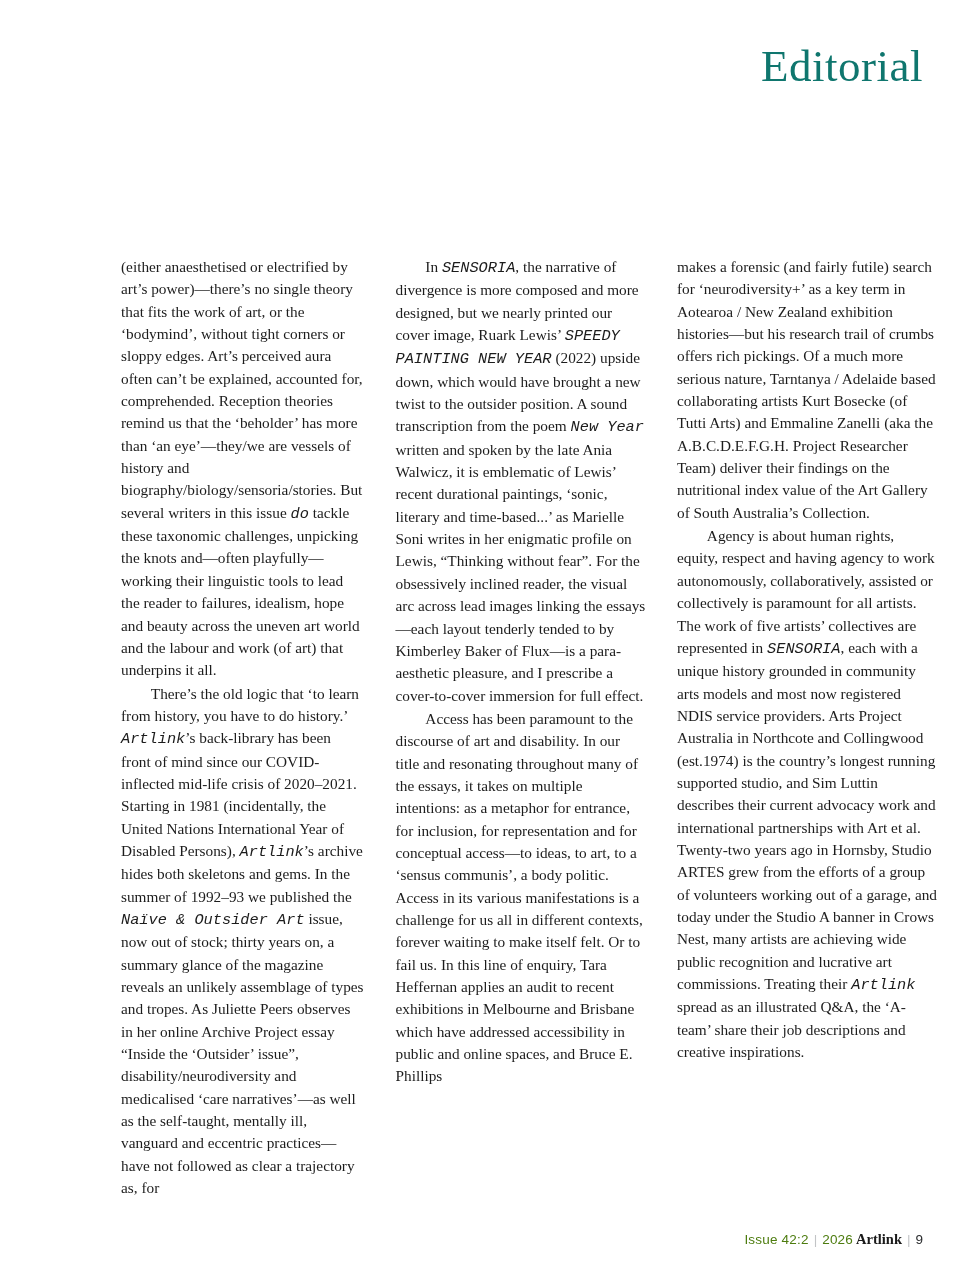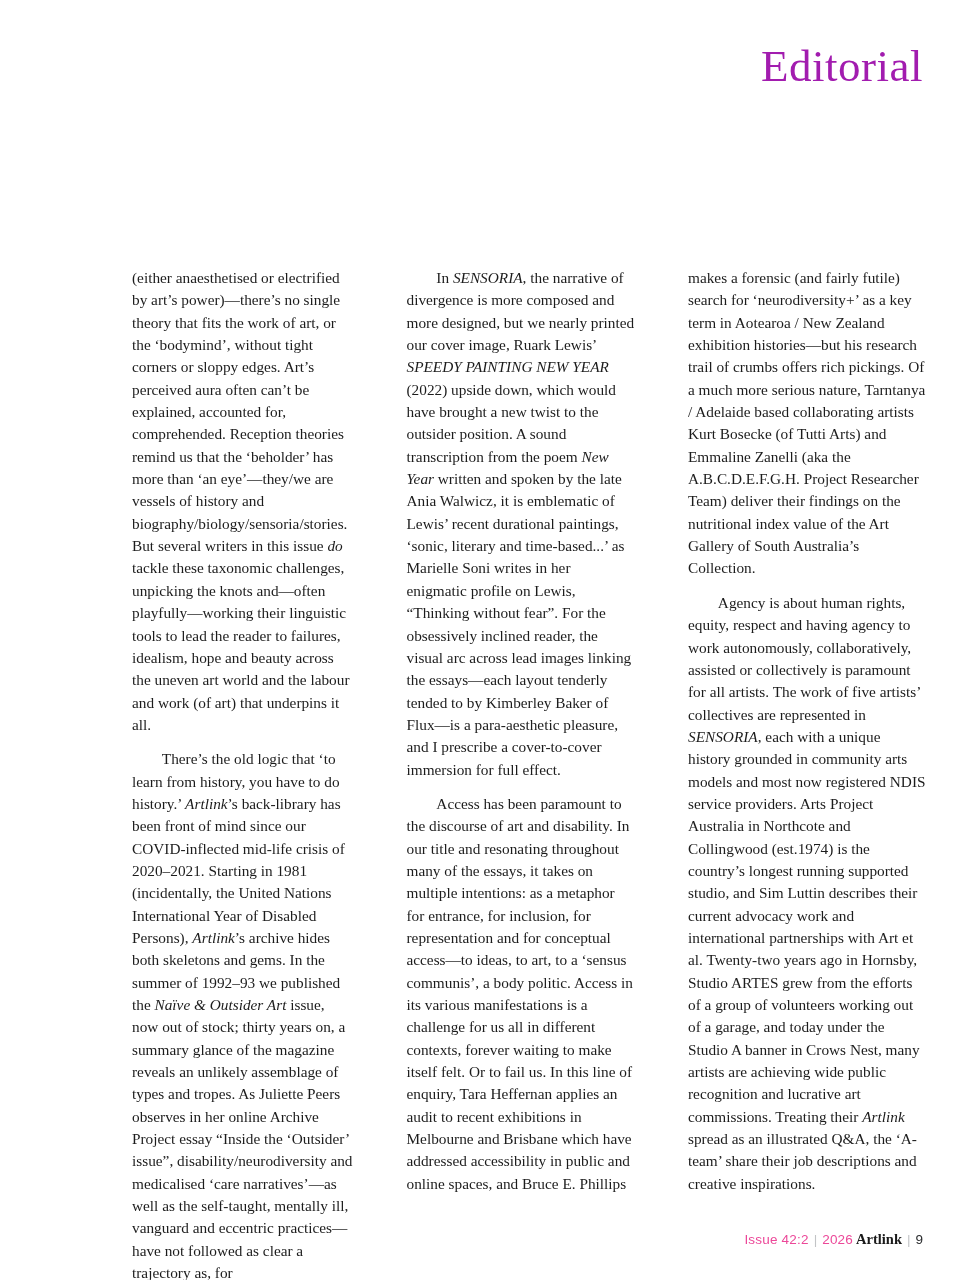--- a/index.html
+++ b/index.html
@@ -29,21 +29,21 @@
     top: 44px;
     left: 0;
     right: 55px;
     text-align: right;
     height: 70px;
   }
   .masthead-title {
     font-family: "Liberation Serif", "DejaVu Serif", serif;
     font-size: 45px;
     line-height: 1;
-    color: #a21caf;
+    color: #0f766e;
     letter-spacing: 0.5px;
     font-weight: 400;
   }
 
   
   .columns {
     position: absolute;
     top: 255px;
     left: 120px;
     width: 818px;
@@ -56,49 +56,50 @@
     font-size: 15.3px;
     line-height: 22.35px;
     text-align: left;
     color: #1c1c1c;
     -webkit-font-smoothing: antialiased;
   }
   .col.col-2 { width: 252px; }
   .col.col-3 { width: 262px; }
 
   .col p {
-    margin: 12px;
+    margin: 1px;
     text-indent: 0;
     hyphens: none;
   }
   .col p.indent {
     text-indent: 1.95em;
   }
   .col i, .col em {
     font-style: italic;
+    font-family: Liberation Mono, monospace;
   }
 
   
   .footer {
     position: absolute;
     bottom: 32px;
     left: 0;
     right: 55px;
     text-align: right;
     font-size: 0;
     white-space: nowrap;
   }
   .footer span {
     display: inline-block;
     vertical-align: baseline;
   }
   .footer .f-issue {
     font-family: "Liberation Sans", "DejaVu Sans", sans-serif;
     font-size: 13.5px;
-    color: #ec4899;
+    color: #4d7c0f;
     letter-spacing: 0.2px;
   }
   .footer .f-sep {
     font-family: "Liberation Sans", "DejaVu Sans", sans-serif;
     font-size: 13.5px;
     color: #c2c4c6;
     padding: 0 5px;
   }
   .footer .f-brand {
     font-family: "Liberation Serif", "DejaVu Serif", serif;

